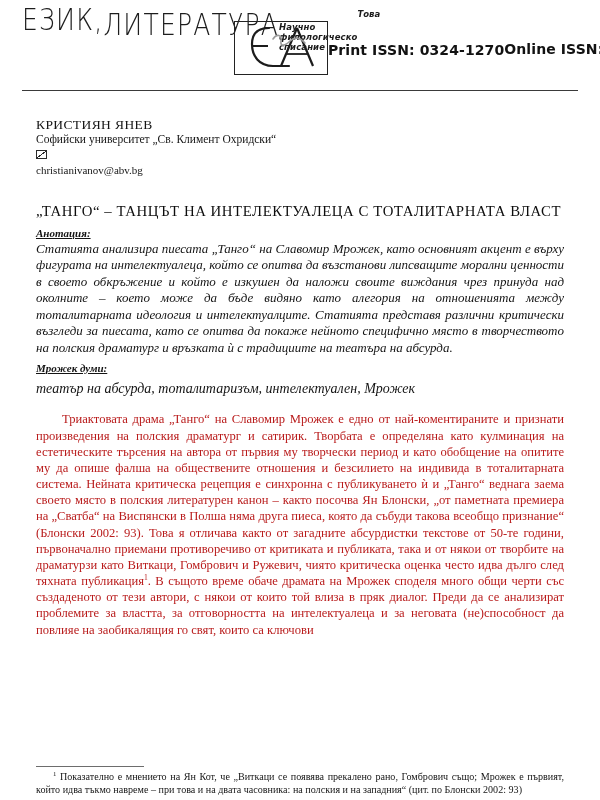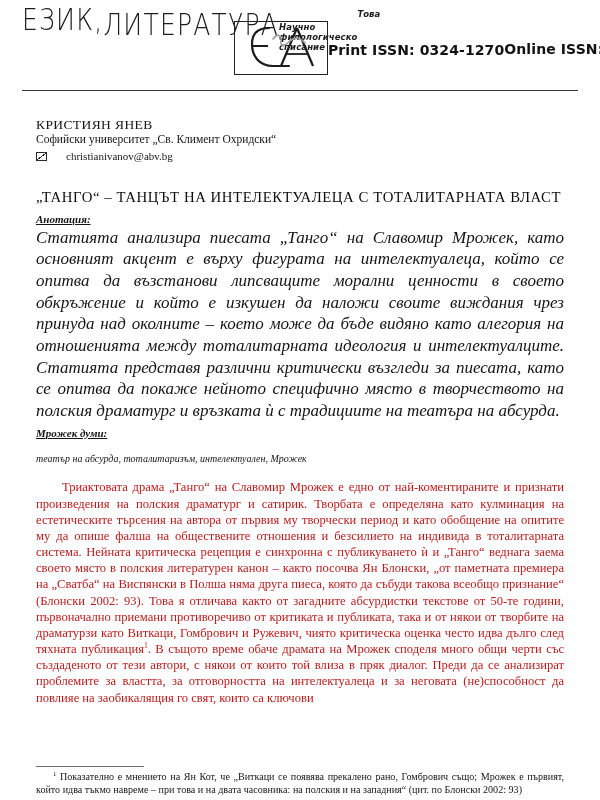--- a/index.html
+++ b/index.html
@@ -131,26 +131,27 @@
     color: #141414;
     margin-top: 26px;
   }
   .affil {
     font-family: "Liberation Serif", serif;
     font-size: 11.5px;
     color: #171717;
   }
   .email-row {
     display: flex;
-    align-items: center;
-    gap: 19px;
+    align-items: flex-start;
+    gap: 5px;
     margin-top: 5px;
     font-family: "Liberation Serif", serif;
     font-size: 11px;
     color: #171717;
+    flex-direction: column;
   }
   .mail-ico {
     display: inline-block;
     width: 9px;
     height: 7px;
     border: 1px solid #2a2a2a;
     position: relative;
     flex: 0 0 auto;
   }
   .mail-ico:before {
@@ -178,35 +179,35 @@
     font-style: italic;
     font-size: 11px;
     text-decoration: underline;
     color: #141414;
     margin-top: 5px;
   }
 
   .abstract {
     font-family: "Liberation Serif", serif;
     font-style: italic;
-    font-size: 17px;
+    font-size: 13px;
     line-height: 1.275;
     text-align: justify;
     color: #141414;
     margin-top: 2px;
     hyphens: none;
   }
 
   .keywords {
     font-family: "Liberation Serif", serif;
     font-style: italic;
-    font-size: 10px;
+    font-size: 14px;
     line-height: 1.27;
     color: #141414;
-    margin-top: 14px;
+    margin-top: 6px;
   }
 
   .body-text {
     font-family: "Liberation Serif", serif;
     font-size: 12.6px;
     line-height: 1.285;
     text-align: justify;
     color: #b91c1c;
     margin-top: 14px;
     text-indent: 26px;

